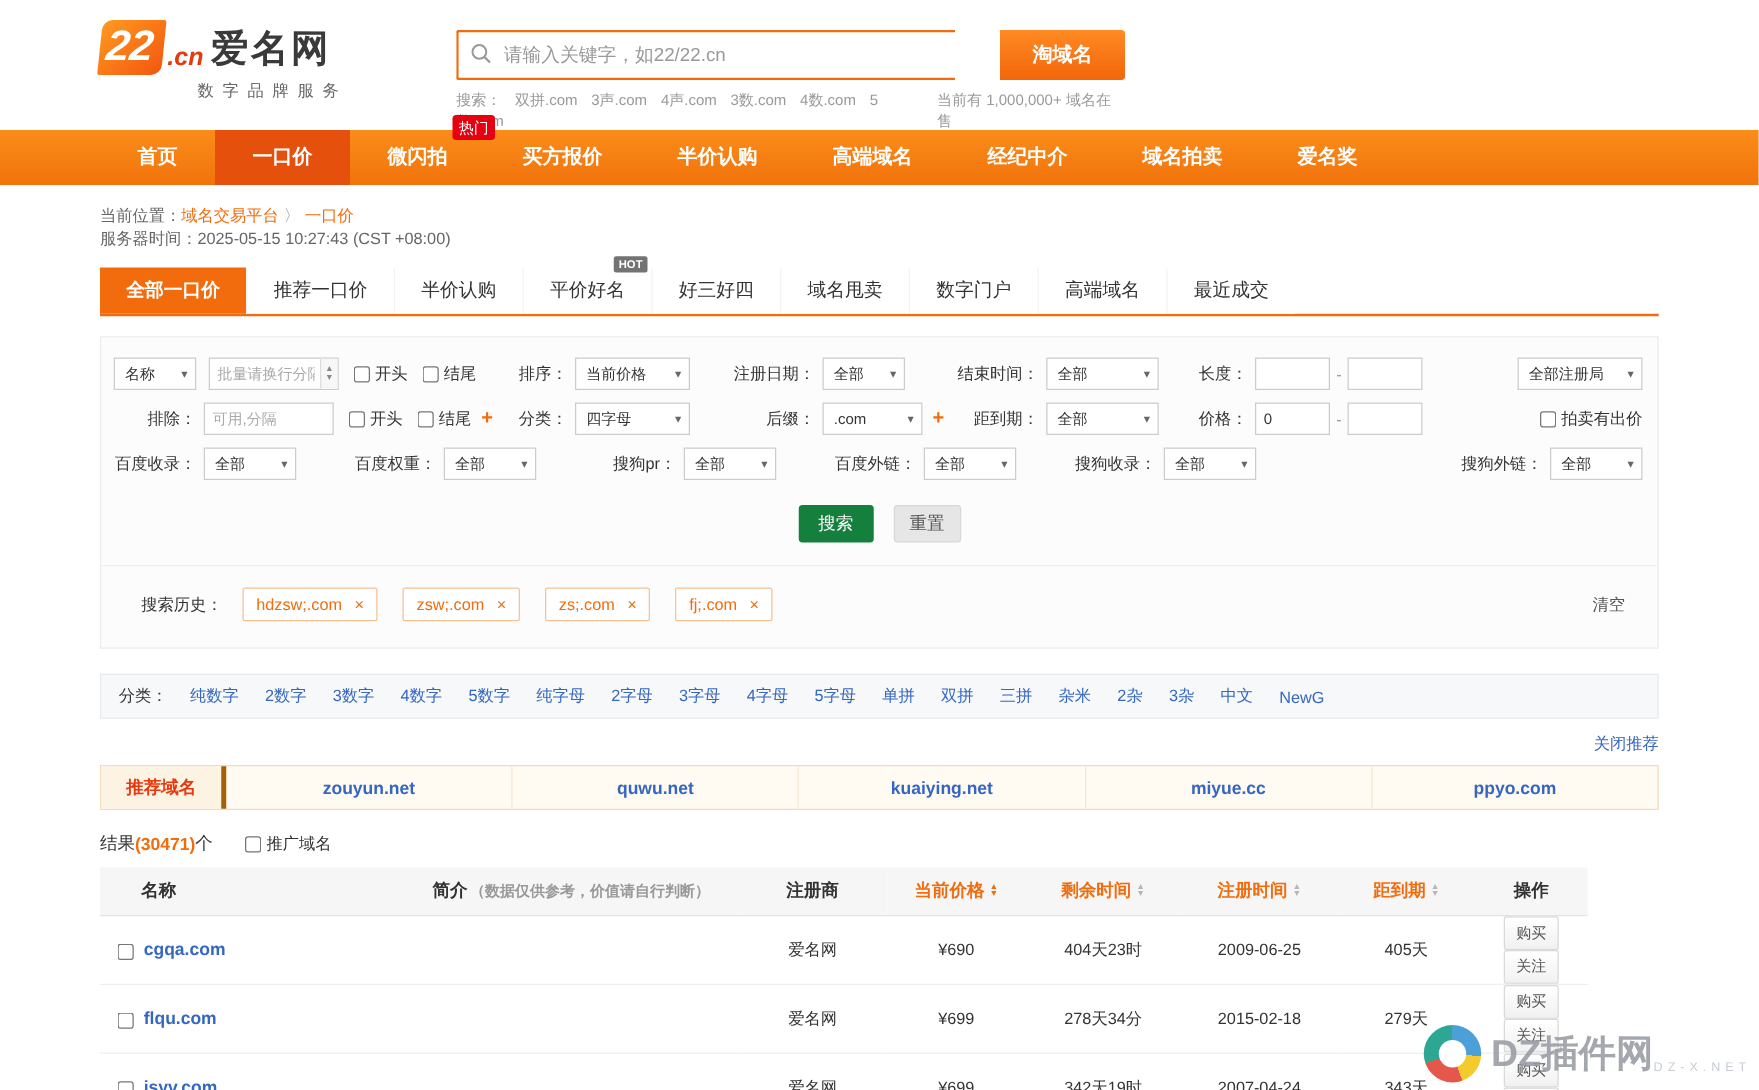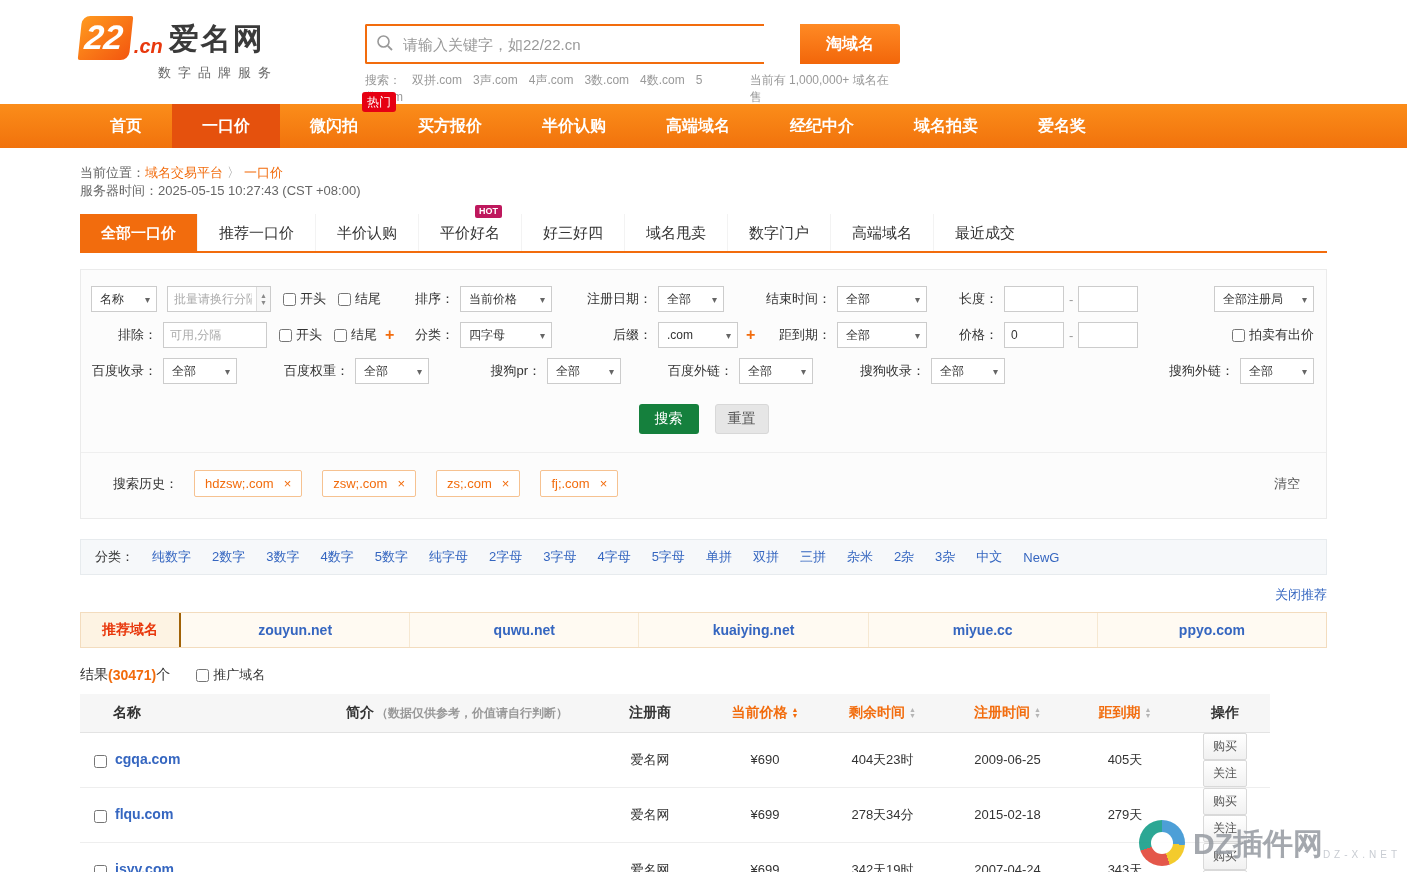--- a/index.html
+++ b/index.html
@@ -52,21 +52,21 @@
   .crumb { margin:16px 80px 0; display:flex; justify-content:space-between; font-size:13px; color:#666;flex-direction:column; }
   .crumb a { color:#f26c0d; }
   .crumb .sep { margin:0 4px; color:#999; }
   .server-time { color:#666; }
 
   
   .tabs { margin:14px 80px 0; display:flex; border-bottom:2px solid #f26c0d; }
   .tab { padding:0 21px; line-height:37px; font-size:15px; color:#333; background:#fff; position:relative; }
   .tab + .tab { border-left:1px solid #f3f3f3; }
   .tab.active { background:#f26c0d; color:#fff; font-weight:bold; }
-  .hot-en { position:absolute; top:-9px; right:19px; background:#be185d; color:#fff; font-size:9px;
+  .hot-en { position:absolute; top:-9px; right:3px; background:#737373; color:#fff; font-size:9px;
     font-weight:bold; padding:1px 4px; border-radius:2px; line-height:1.2; }
 
   
   .panel { margin:16px 80px 0; border:1px solid #ebebeb; background:#fcfcfc; padding-top:16px; }
   .f-row { display:flex; align-items:center; margin-bottom:10px; padding-left:10px; font-size:13px; }
   .fcell { display:flex; align-items:center; flex:none; }
   .c1{width:305px;} .c2{width:190px;} .c3{width:175px;} .c4{width:195px;} .c5{width:195px;}
   .c6{flex:1; justify-content:flex-end; padding-right:12px;}
   .fl { display:inline-block; text-align:right; padding-right:6px; color:#333; flex:none; }
   .lw72{width:72px;} .lw64{width:64px;} .lw76{width:76px;} .lw48{width:48px;}
@@ -103,21 +103,21 @@
   .cats { margin:20px 80px 0; border:1px solid #e7ebee; background:#f6f8fa; height:36px; display:flex;
     align-items:center; padding:0 14px; font-size:13px; }
   .cats-label { color:#333; margin-right:18px; }
   .cat { color:#3566c0; margin-right:21px; }
 
   .close-rec { margin:11px 80px 0; text-align:right; font-size:13px; }
   .close-rec a { color:#3566c0; }
 
   .rec { margin:8px 80px 0; display:flex; border:1px solid #f3dcbe; background:#fffaf2; height:36px; }
   .rec-tag { width:100px; display:flex; align-items:center; justify-content:center; color:#e8380d;
-    font-weight:bold; font-size:14px; background:#fdf3e3; border-right:2px solid #a16207; }
+    font-weight:bold; font-size:14px; background:#fdf3e3; border-right:4px solid #a16207; }
   .rec-item { flex:1; display:flex; align-items:center; justify-content:center; font-size:14px;
     font-weight:bold; color:#3566c0; border-right:1px solid #f6e8d2; }
   .rec-item:last-child { border-right:none; }
 
   
   .res { margin:18px 80px 10px; font-size:14px; color:#333; display:flex; align-items:center; }
   .res .cnt { color:#f26c0d; font-weight:bold; }
   .res .cb { margin-left:26px; font-size:13px; }
 
   .tbl { margin:0 80px; width:1190px; border-collapse:collapse; }

